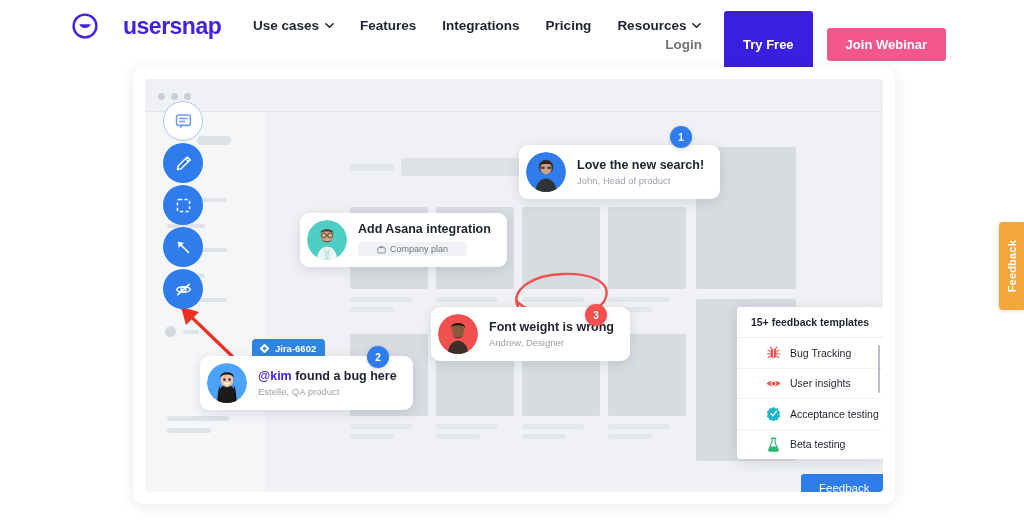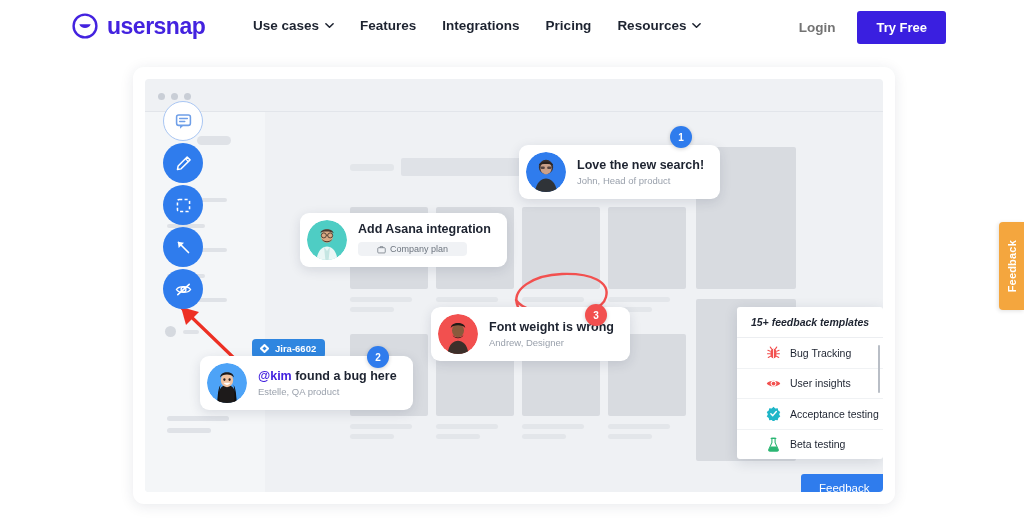--- a/index.html
+++ b/index.html
@@ -12,21 +12,21 @@
 
   
   .header {
     position: absolute; top: 0; left: 0;
     width: 1024px; height: 57px;
     background: #ffffff;
     display: flex; align-items: center;
   }
   .logo-wrap {
     position: absolute; left: 72px; top: 13px;
-    display: flex; align-items: center; gap: 9px;
+    display: flex; align-items: center; gap: 25px;
   }
   .logo-mark { width: 26px; height: 26px; display: block; }
   .logo-text {
     font-size: 23px; font-weight: bold; color: #4322df;
     letter-spacing: -0.5px; line-height: 1;
   }
   .nav {
     position: absolute; left: 253px; top: 18px;
     display: flex; align-items: center; gap: 26px;
   }
@@ -41,21 +41,21 @@
   .actions {
     position: absolute; right: 78px; top: 11px;
     display: flex; align-items: center; gap: 14px;
   }
   .login-link {
     font-size: 13.5px; font-weight: bold; color: #737373;
     cursor: pointer; margin-right: 8px;
   }
   .btn-try {
     background: #3a1fe0; color: #fff; font-size: 13px; font-weight: bold;
-    padding: 9px 19px; border: none; border-radius: 3px; cursor: pointer;
+    padding: 26px 19px; border: none; border-radius: 3px; cursor: pointer;
     font-family: inherit;
   }
   .btn-webinar {
     background: #f2588c; color: #fff; font-size: 13px; font-weight: bold;
     padding: 9px 19px; border: none; border-radius: 3px; cursor: pointer;
     font-family: inherit;
   }
 
   
   .mock-frame {
@@ -146,21 +146,20 @@
     width: 146px; height: 152px;
     background: #ffffff;
     border-radius: 3px;
     box-shadow: 0 3px 14px rgba(30,40,70,0.14);
     overflow: hidden;
   }
   .tpl-head {
     height: 31px; display: flex; align-items: center; justify-content: center;
     font-size: 10.5px; font-weight: bold; color: #1d2330;
     border-bottom: 1px solid #eceef1;
-    font-style: italic;
   }
   .tpl-row {
     height: 30.5px; display: flex; align-items: center; gap: 9px;
     padding-left: 29px; border-bottom: 1px solid #f0f2f4; cursor: pointer;
   }
   .tpl-row:last-child { border-bottom: none; }
   .tpl-label { font-size: 10.5px; color: #1d2330; }
   .tpl-scroll {
     position: absolute; right: 3px; top: 38px;
     width: 2.5px; height: 48px; background: #b9bec6; border-radius: 2px;
@@ -230,20 +229,21 @@
         <svg width="9" height="9" viewBox="0 0 10 10">
             <path d="M1 3 L5 7 L9 3" fill="none" stroke="#1d2330" stroke-width="1.7" stroke-linecap="round" stroke-linejoin="round"></path>
           </svg>
       </span>
     </div>
   </div>
 
   <div class="actions">
     <span class="login-link">Login</span>
     <button class="btn-try">Try Free</button>
+    <button class="btn-webinar">Join Webinar</button>
   </div>
 </div>
 
 <div class="mock-frame">
   <div class="mock-inner">
 
     <div class="dots">
       <span class="dot"></span>
       <span class="dot"></span>
       <span class="dot"></span>

